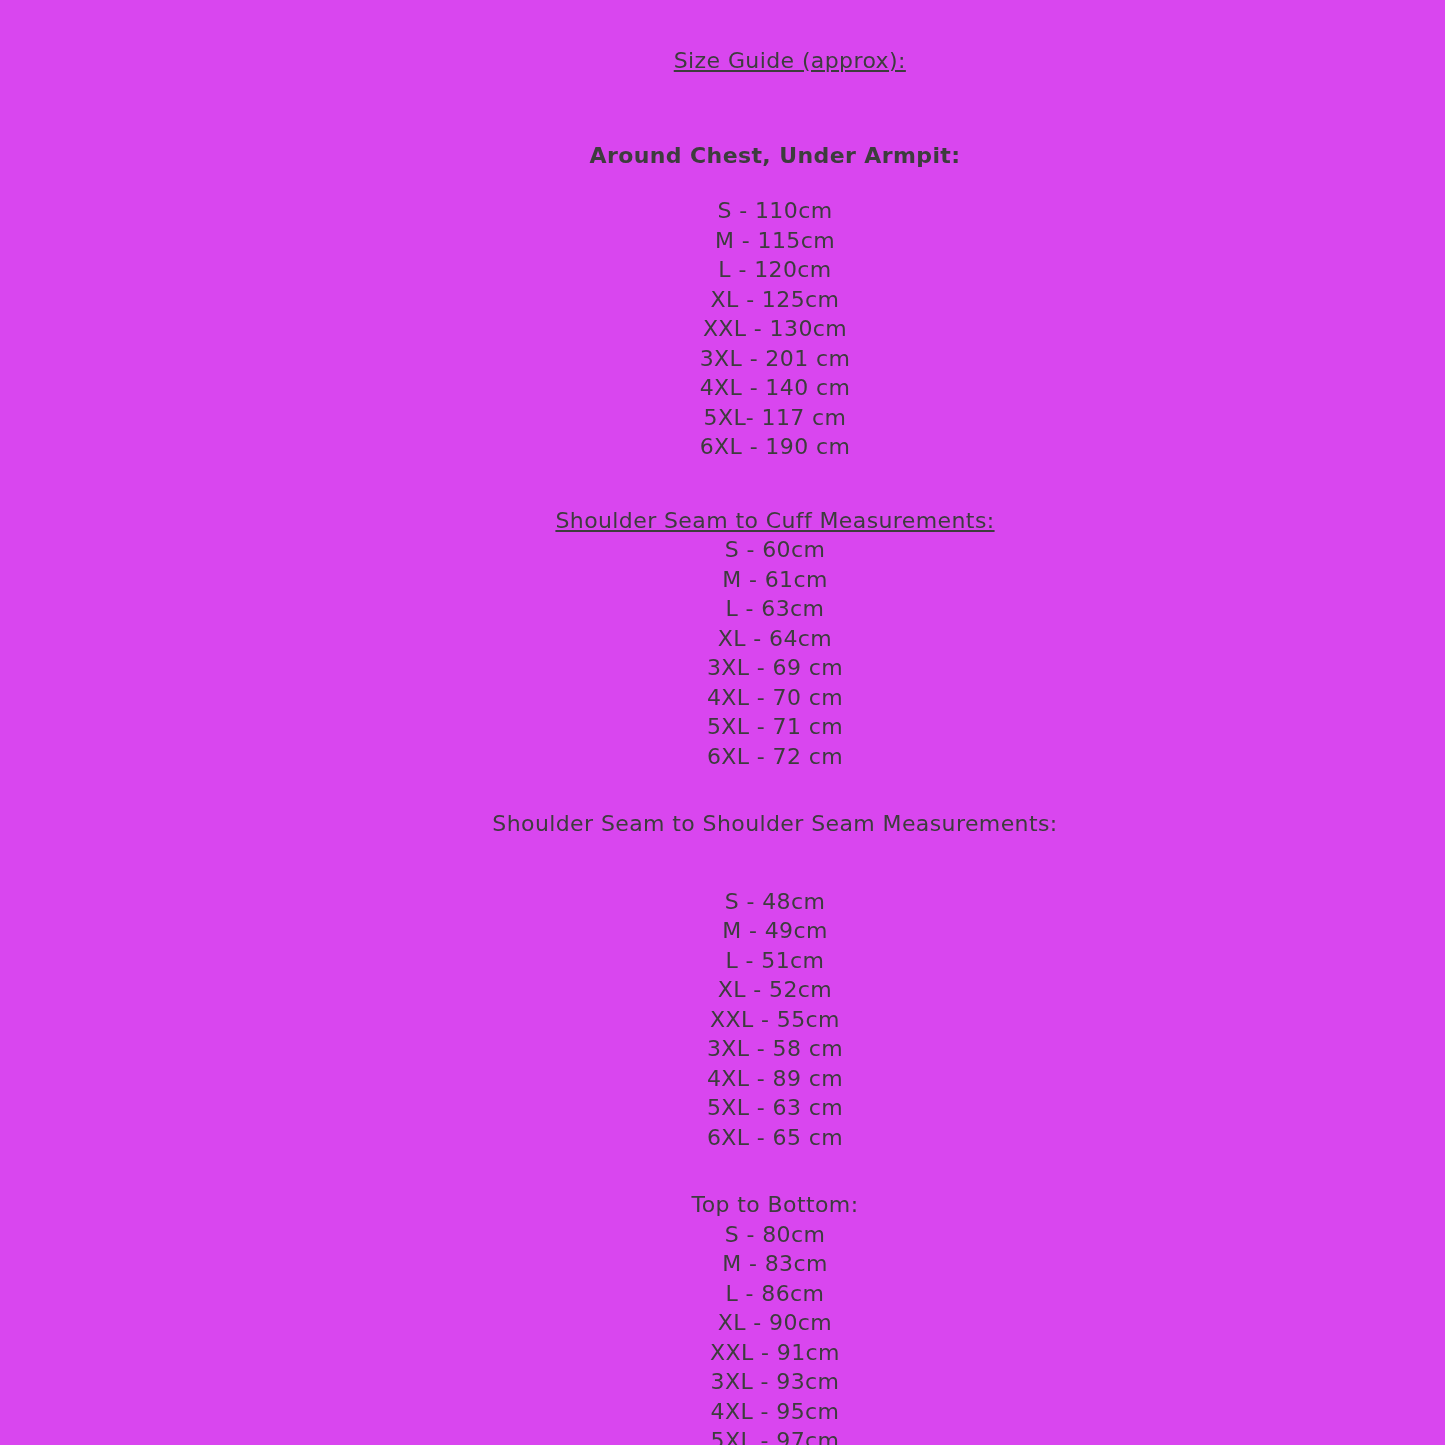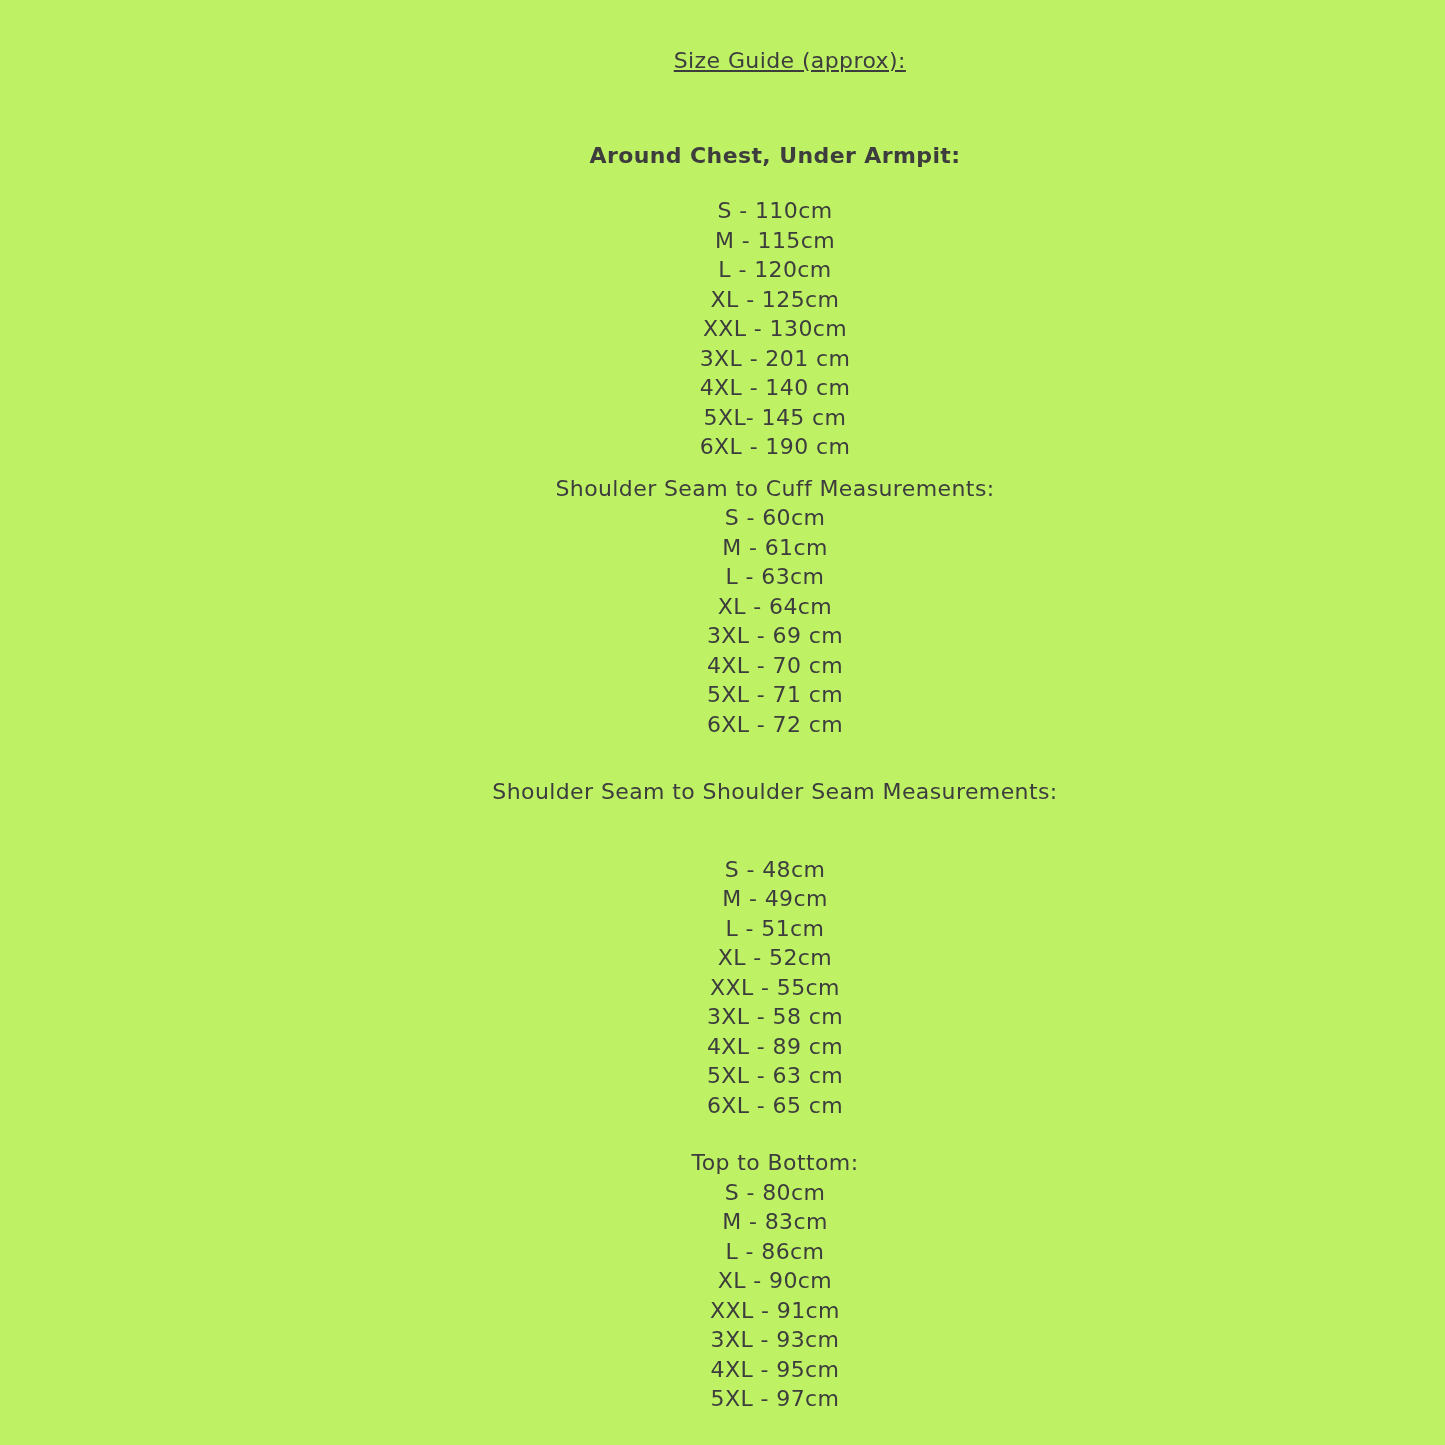--- a/index.html
+++ b/index.html
@@ -6,43 +6,43 @@
     margin: 0;
     padding: 0;
     background: #ffffff;
   }
   .page {
     position: relative;
     width: 1445px;
     height: 1445px;
     box-sizing: border-box;
     padding: 16px 0 0 105px; 
-    background: #bef264;
+    background: #d946ef;
     color: #3d3d3d;
     font-family: "DejaVu Sans", "Liberation Sans", sans-serif;
     font-size: 22px;
     line-height: 29.5px;
     letter-spacing: 0.4px;
     text-align: center;
     overflow: hidden;
   }
   .line {
     white-space: pre;
   }
   .title-line .underlined {
     text-decoration: underline;
   }
   
   .m-h1 { margin-top: 36px; font-weight: bold; }
   .m-l1 { margin-top: 26px; }
-  .m-h2 { margin-top: 12px; }
+  .m-h2 { margin-top: 44px; text-decoration: underline; }
   .m-l2 { margin-top: 0; }
   .m-h3 { margin-top: 38px; }
   .m-l3 { margin-top: 48px; }
-  .m-h4 { margin-top: 28px; }
+  .m-h4 { margin-top: 38px; }
   .m-l4 { margin-top: 0; }
 </style>
 </head>
 <body>
 
 <div class="page">
 
   <div class="line title-line">
     <span class="underlined">Size Guide (approx):</span>
   </div>
@@ -50,21 +50,21 @@
   <div class="section">
     <div class="line m-h1">Around Chest, Under Armpit:</div>
     <div class="list m-l1">
         <div class="line">S - 110cm</div>
         <div class="line">M - 115cm</div>
         <div class="line">L - 120cm</div>
         <div class="line">XL - 125cm</div>
         <div class="line">XXL - 130cm</div>
         <div class="line">3XL - 201 cm</div>
         <div class="line">4XL - 140 cm</div>
-        <div class="line">5XL- 145 cm</div>
+        <div class="line">5XL- 117 cm</div>
         <div class="line">6XL - 190 cm</div>
       </div>
   </div>
 
   <div class="section">
     <div class="line m-h2">Shoulder Seam to Cuff Measurements:</div>
     <div class="list m-l2">
         <div class="line">S - 60cm</div>
         <div class="line">M - 61cm</div>
         <div class="line">L - 63cm</div>

